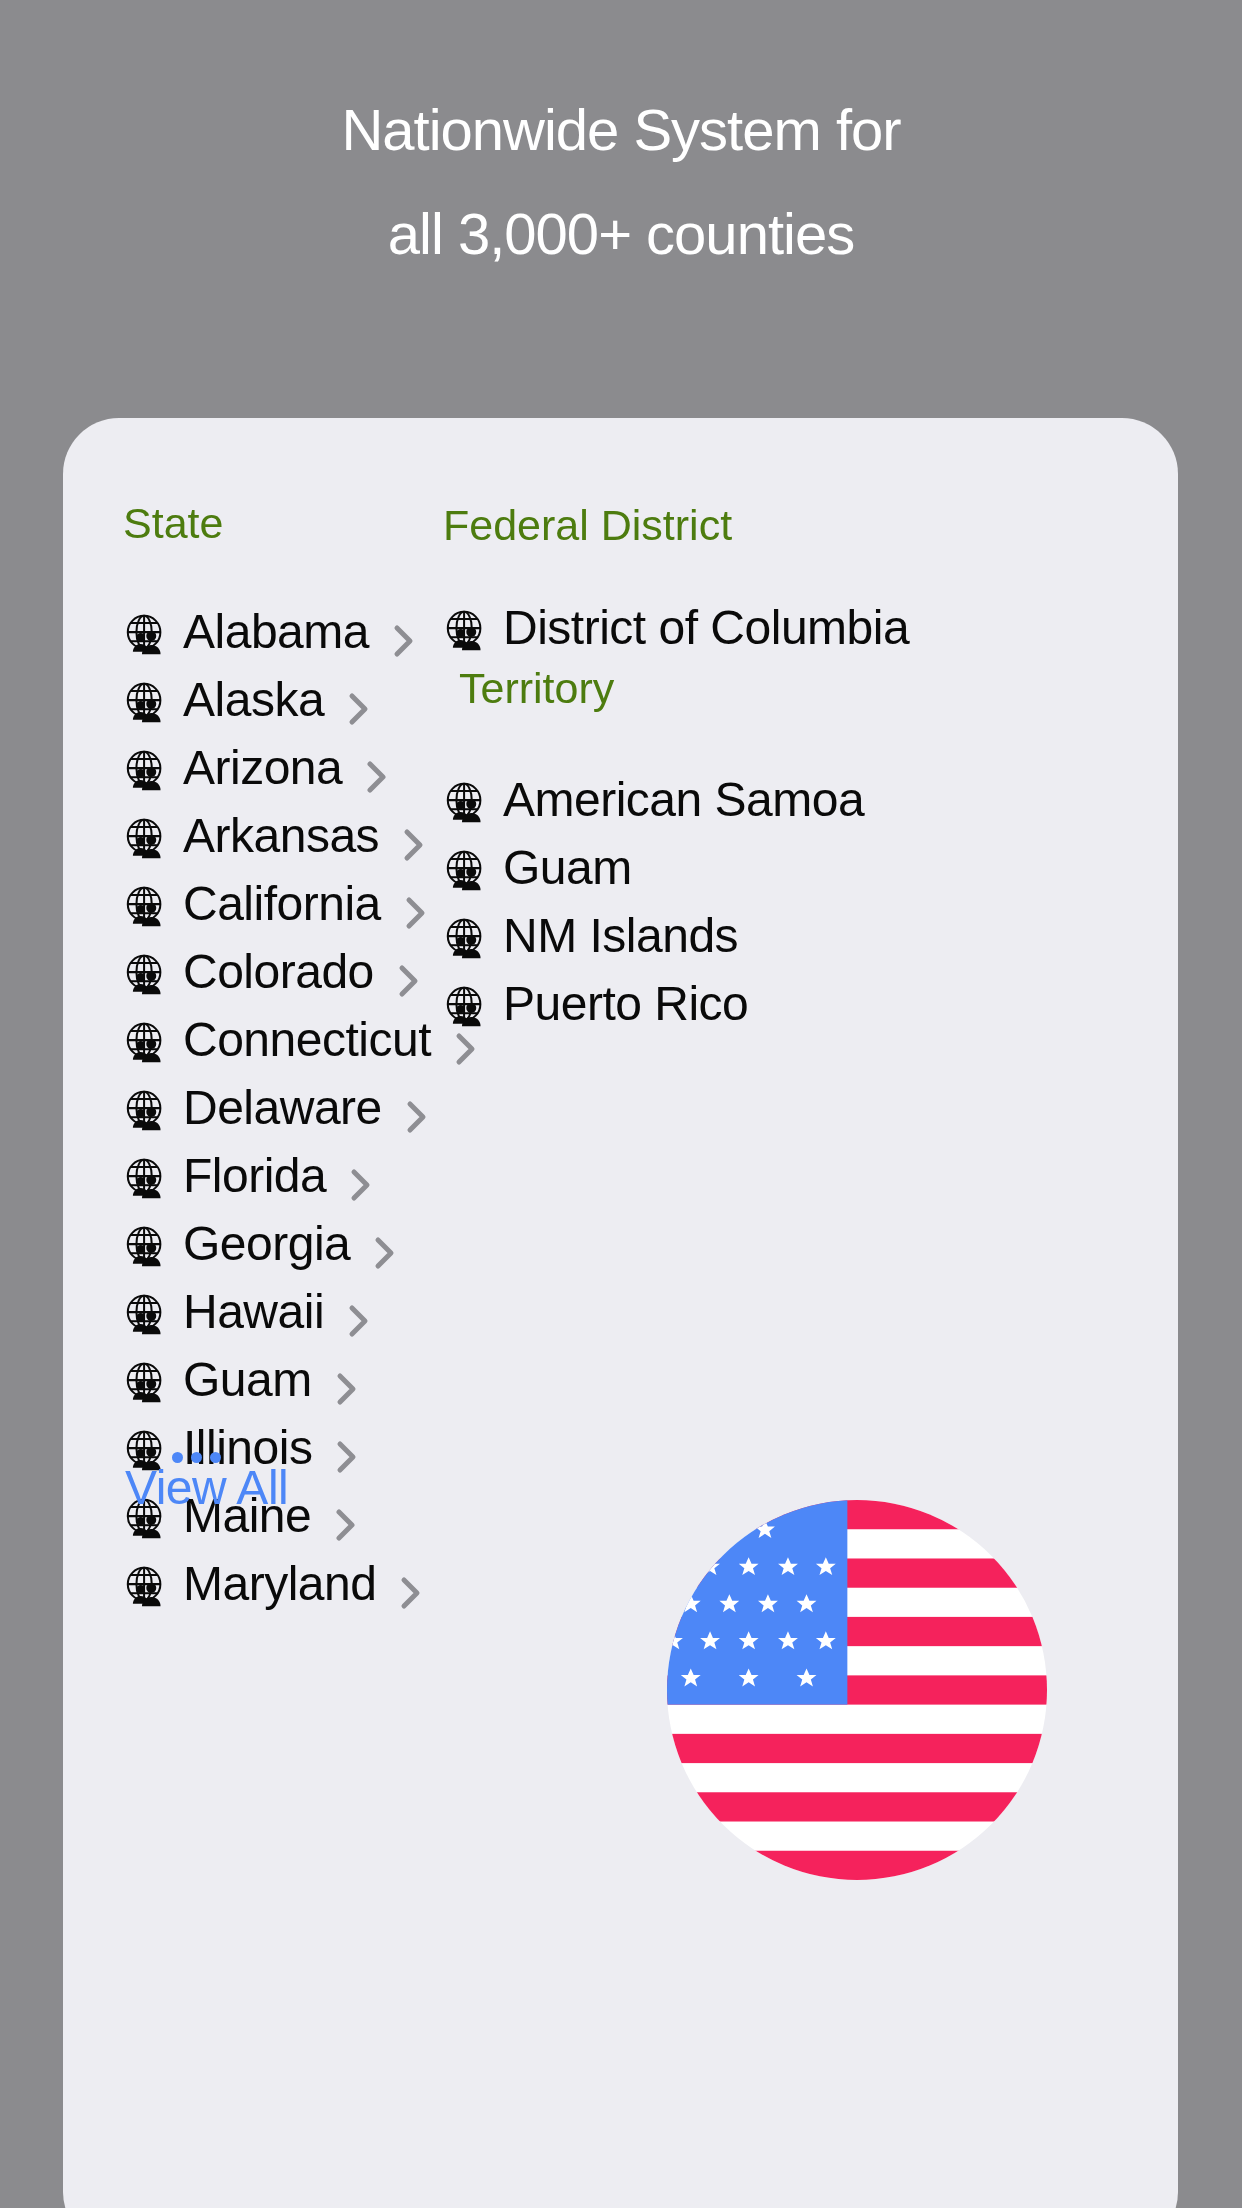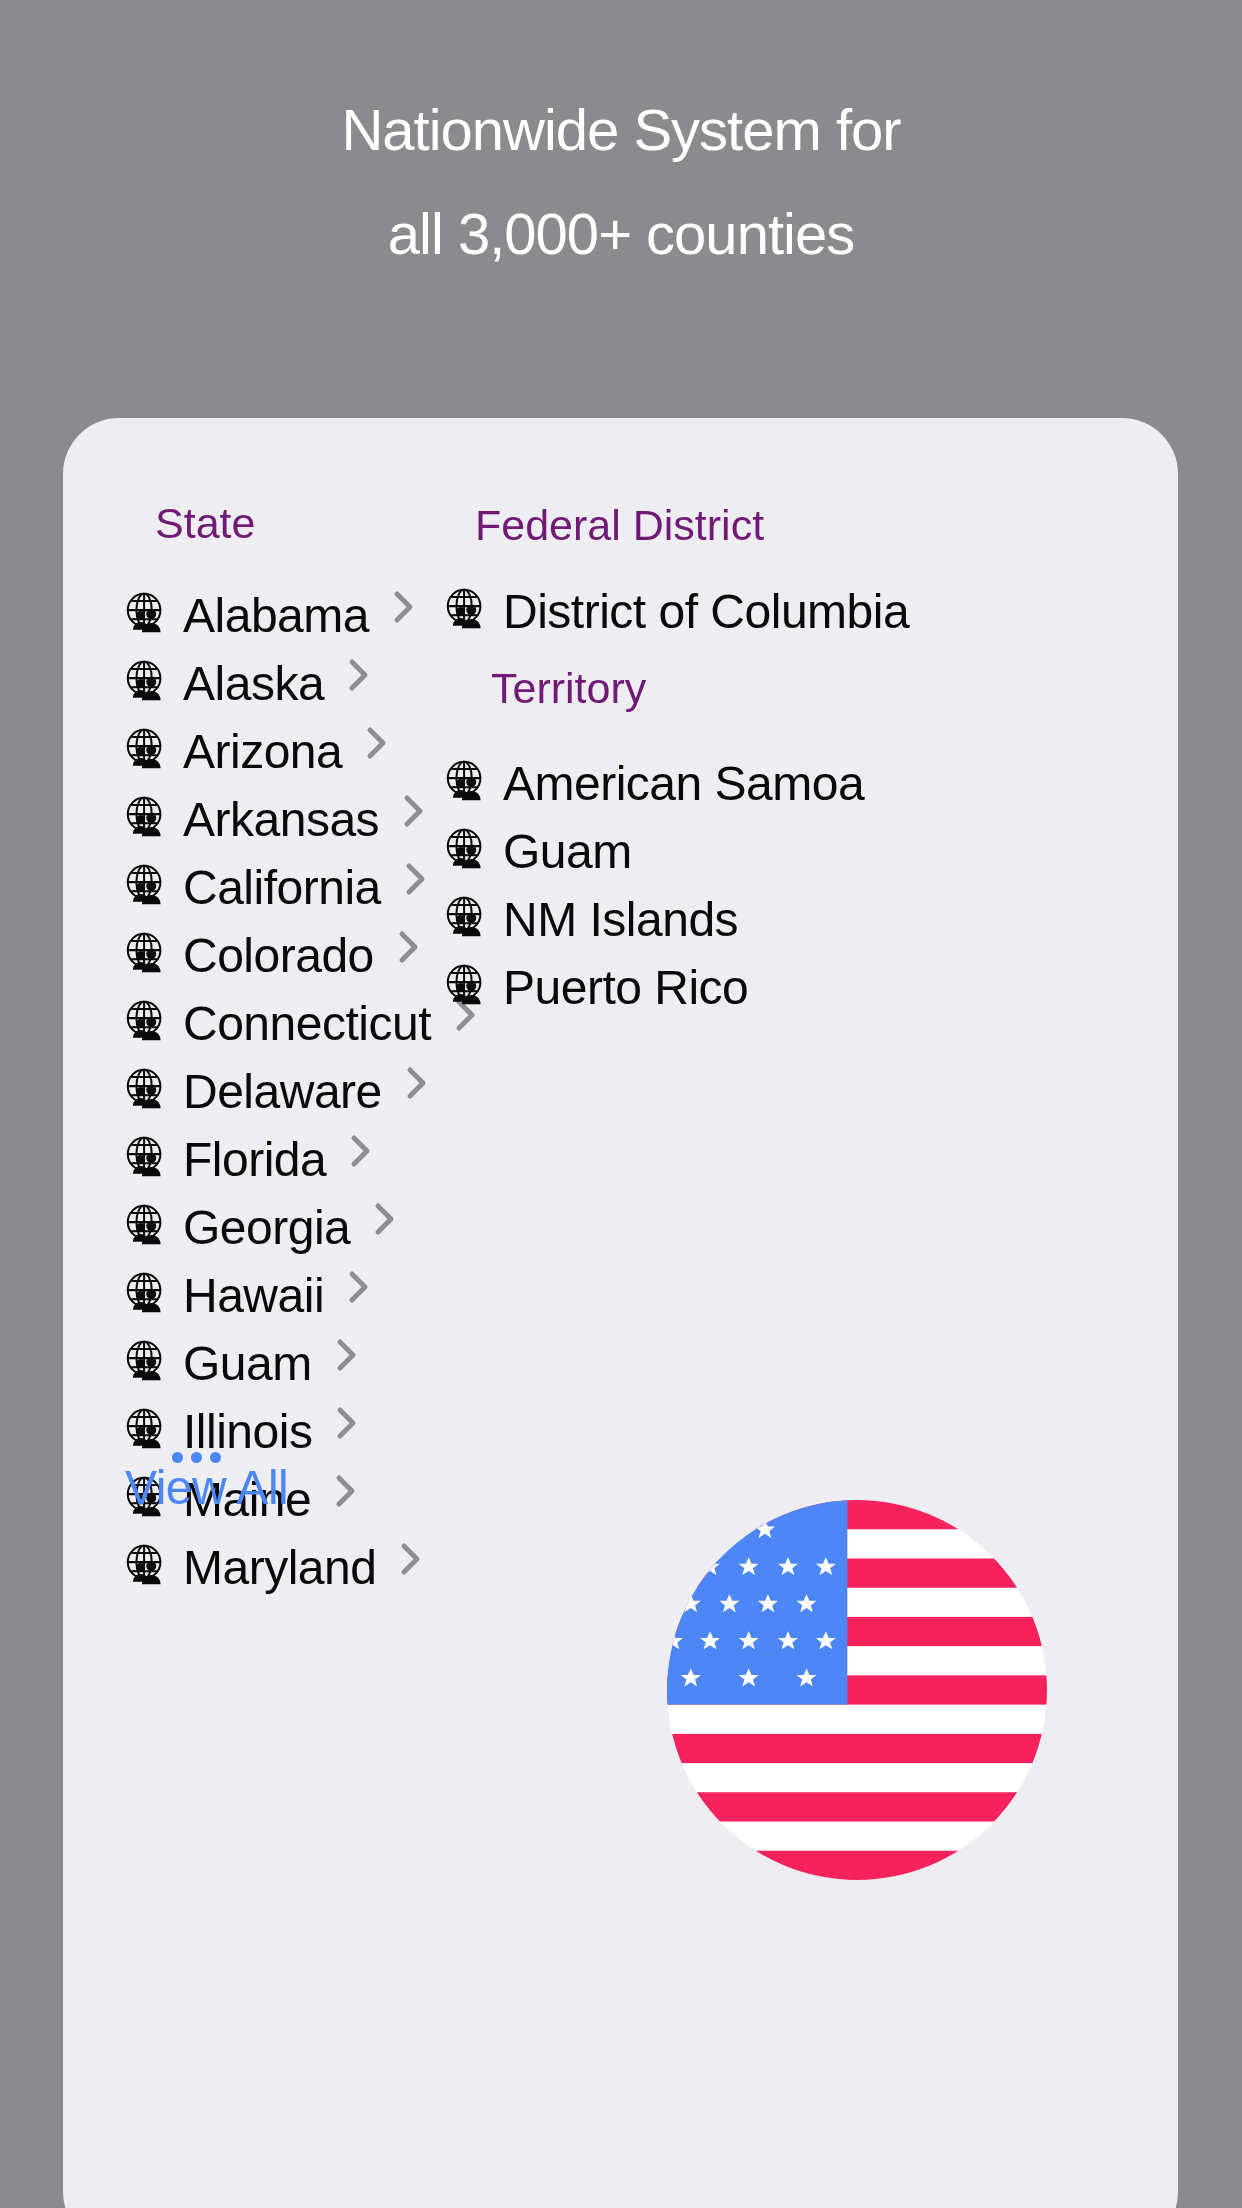--- a/index.html
+++ b/index.html
@@ -37,41 +37,40 @@
     left: 63px;
     top: 418px;
     width: 1115px;
     height: 1830px;
     background: #ededf2;
     border-radius: 56px;
     overflow: hidden;
   }
 
   .group-label {
-    color: #701a75;
+    color: #4d7c0f;
     font-size: 43px;
     line-height: 50px;
     font-weight: 400;
     letter-spacing: 0px;
-    margin-left: 32px;
   }
 
   #state-group-label   { position: absolute; left: 60px;  top: 80px; }
   #federal-group-label { position: absolute; left: 380px; top: 82px; }
   #territory-group-label { position: absolute; left: 396px; top: 245px; }
 
   
   .region-list { position: absolute; }
   #state-list     { left: 60px;  top: 172px;  width: 540px; }
   #federal-list   { left: 380px; top: 168px;  width: 700px; }
   #territory-list { left: 380px; top: 340px;  width: 700px; }
 
   .region-row {
     display: flex;
-    align-items: flex-start;
+    align-items: flex-end;
     height: 68px;
   }
 
   .globe-people-icon {
     flex: 0 0 auto;
     width: 46px;
     height: 46px;
     margin-right: 14px;
     display: block;
   }

